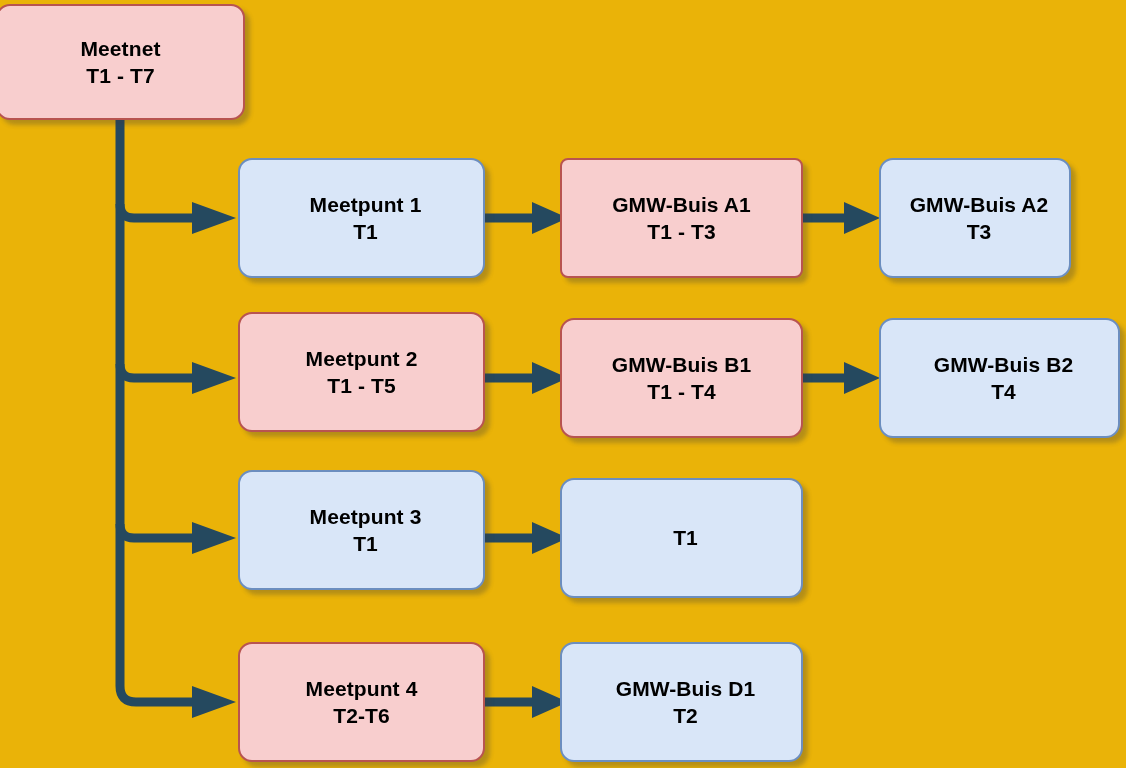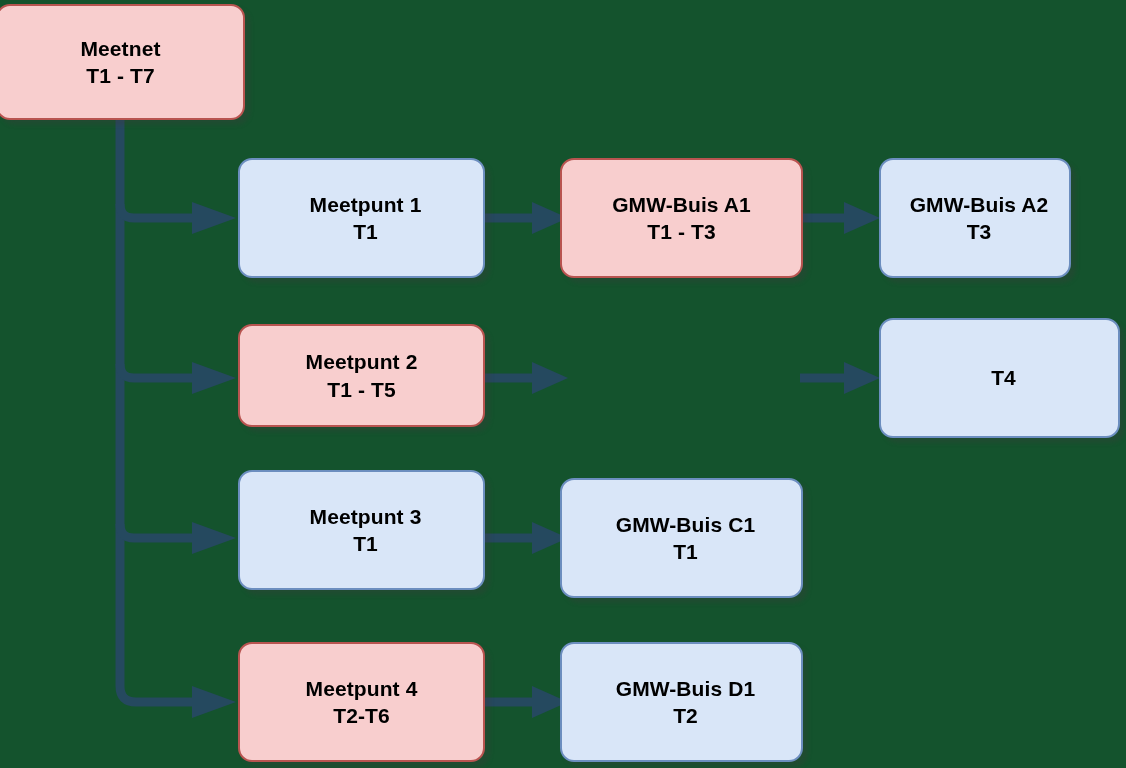--- a/index.html
+++ b/index.html
@@ -10,21 +10,21 @@
   body {
     width: 1126px;
     height: 768px;
     font-family: "Liberation Sans", sans-serif;
     overflow: hidden;
   }
   #canvas {
     position: relative;
     width: 1126px;
     height: 768px;
-    background: #14532d;
+    background: #eab308;
   }
   
   .node {
     position: absolute;
     box-sizing: border-box;
     border-radius: 14px;
     border-width: 2px;
     border-style: solid;
     display: flex;
     flex-direction: column;
@@ -111,43 +111,47 @@
 
   <div class="node pink" style="left:-4px; top:4px; width:249px; height:116px;">
     <span class="line1">Meetnet</span>
     <span class="line2">T1 - T7</span>
   </div>
 
   <div class="node blue" style="left:238px; top:158px; width:247px; height:120px;">
     <span class="line1">Meetpunt 1</span>
     <span class="line2">T1</span>
   </div>
-  <div class="node pink" style="left:560px; top:158px; width:243px; height:120px;">
+  <div class="node pink" style="left:560px; top:158px; width:243px; height:120px;border-radius:8px;">
     <span class="line1">GMW-Buis A1</span>
     <span class="line2">T1 - T3</span>
   </div>
   <div class="node blue" style="left:879px; top:158px; width:192px; height:120px;">
     <span class="line1">GMW-Buis A2</span>
     <span class="line2">T3</span>
   </div>
 
-  <div class="node pink" style="left:238px; top:324px; width:247px; height:103px;text-align:center;">
+  <div class="node pink" style="left:238px; top:312px; width:247px; height:120px;text-align:center;">
     <span class="line1">Meetpunt 2</span>
     <span class="line2">T1 - T5</span>
   </div>
+  <div class="node pink" style="left:560px; top:318px; width:243px; height:120px;">
+    <span class="line1">GMW-Buis B1</span>
+    <span class="line2">T1 - T4</span>
+  </div>
   <div class="node blue" style="left:879px; top:318px; width:241px; height:120px;">
+    <span class="line1">GMW-Buis B2</span>
     <span class="line2">T4</span>
   </div>
 
   <div class="node blue" style="left:238px; top:470px; width:247px; height:120px;">
     <span class="line1">Meetpunt 3</span>
     <span class="line2">T1</span>
   </div>
   <div class="node blue" style="left:560px; top:478px; width:243px; height:120px;">
-    <span class="line1">GMW-Buis C1</span>
     <span class="line2">T1</span>
   </div>
 
   <div class="node pink" style="left:238px; top:642px; width:247px; height:120px;">
     <span class="line1">Meetpunt 4</span>
     <span class="line2">T2-T6</span>
   </div>
   <div class="node blue" style="left:560px; top:642px; width:243px; height:120px;align-items:center;">
     <span class="line1">GMW-Buis D1</span>
     <span class="line2">T2</span>

